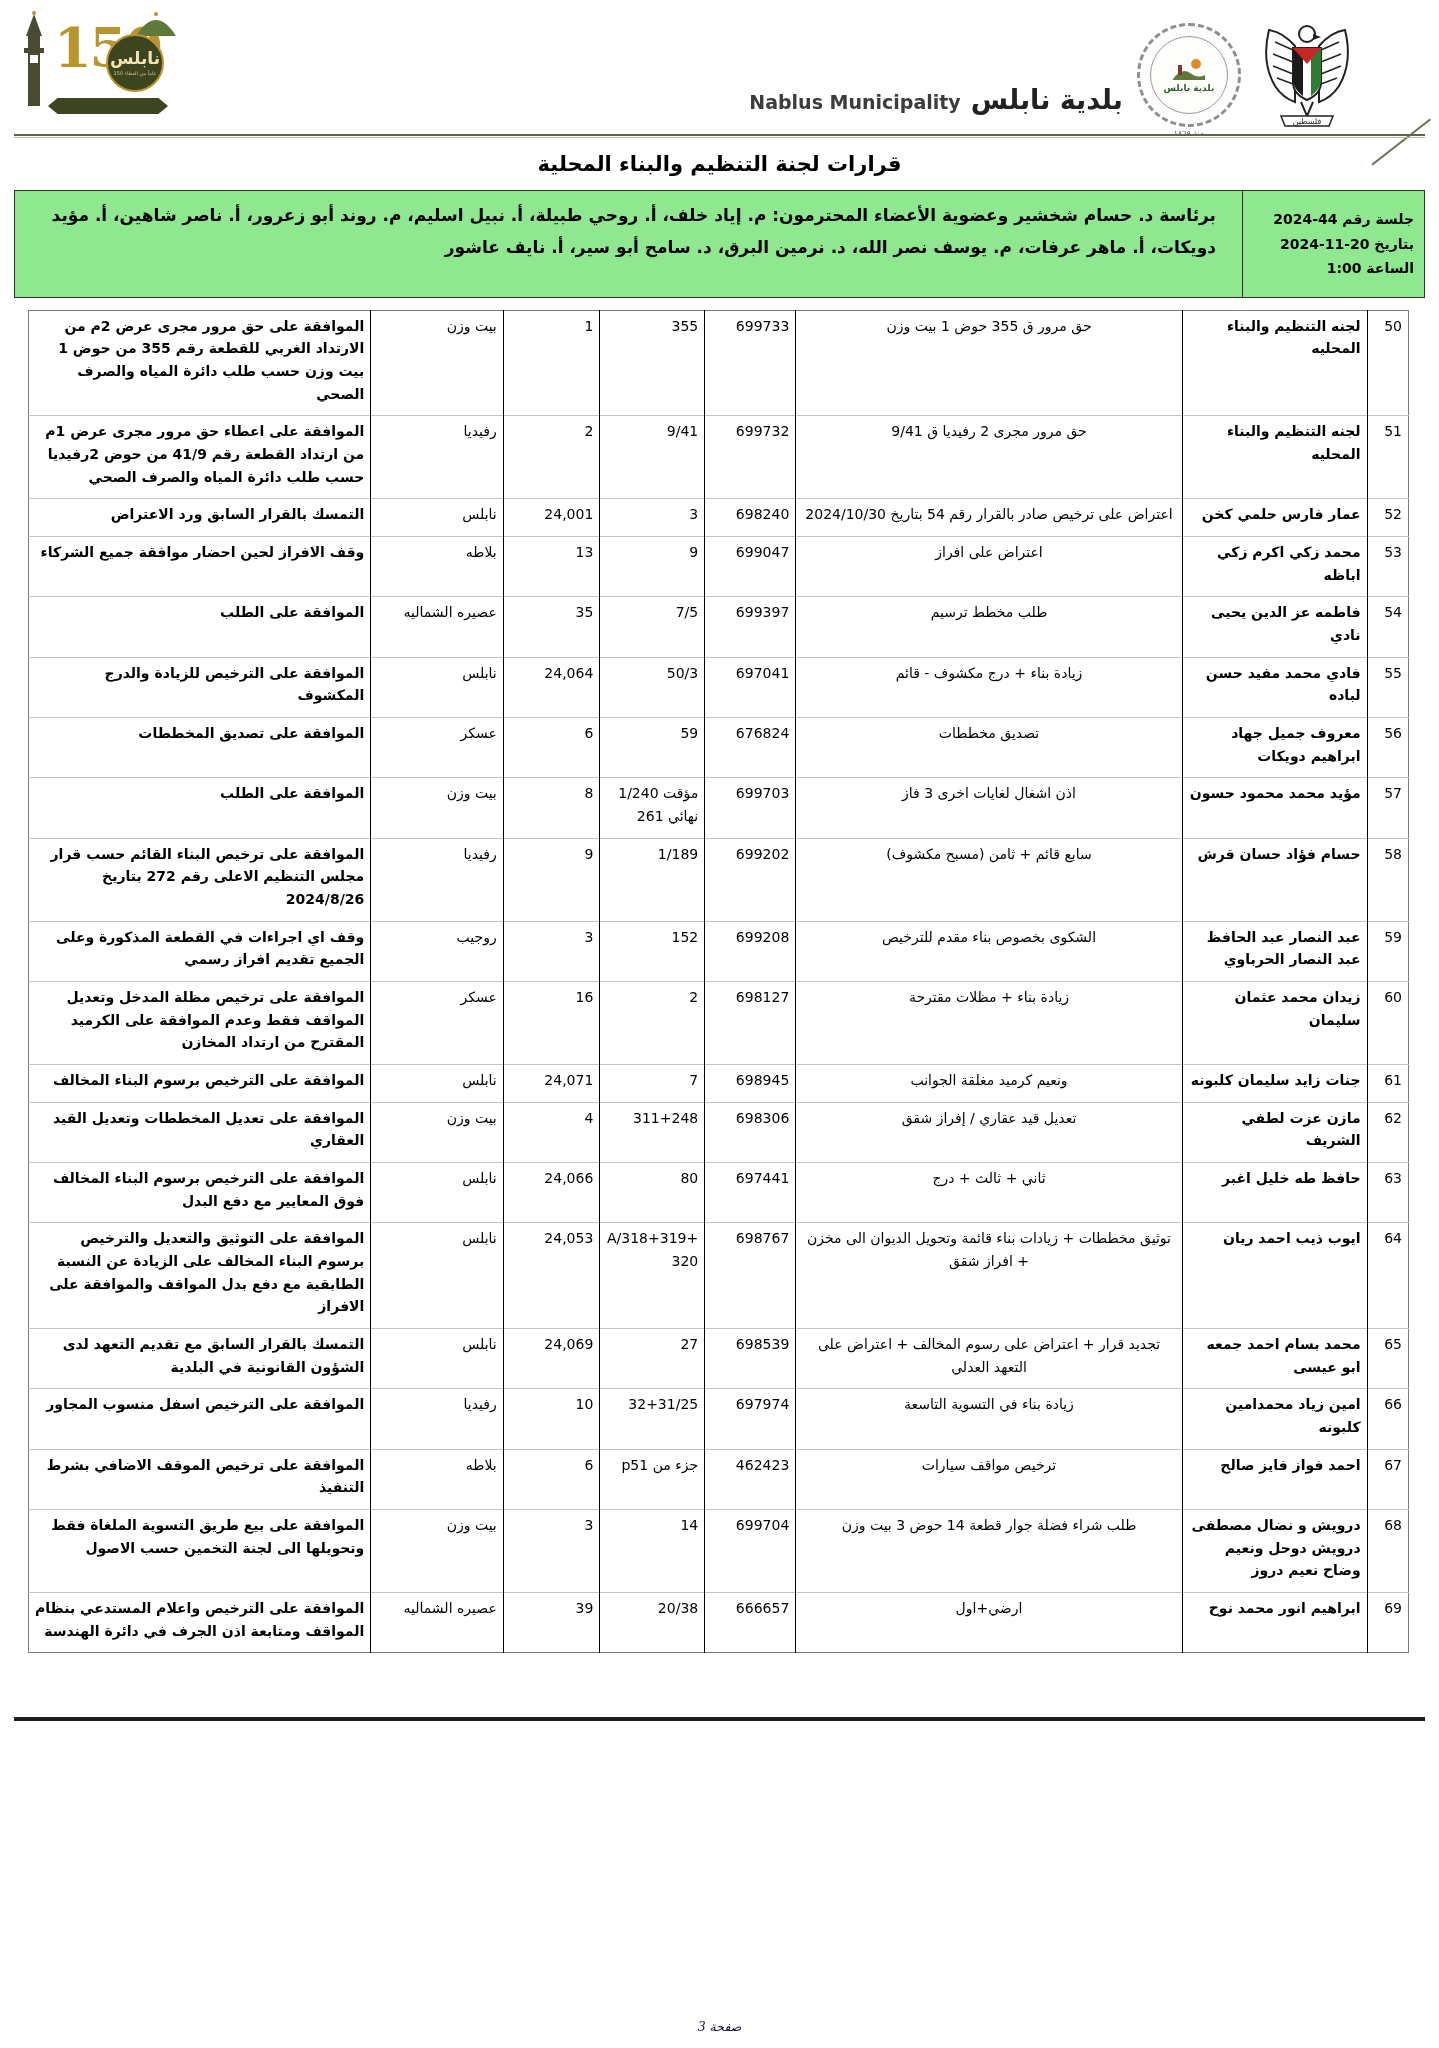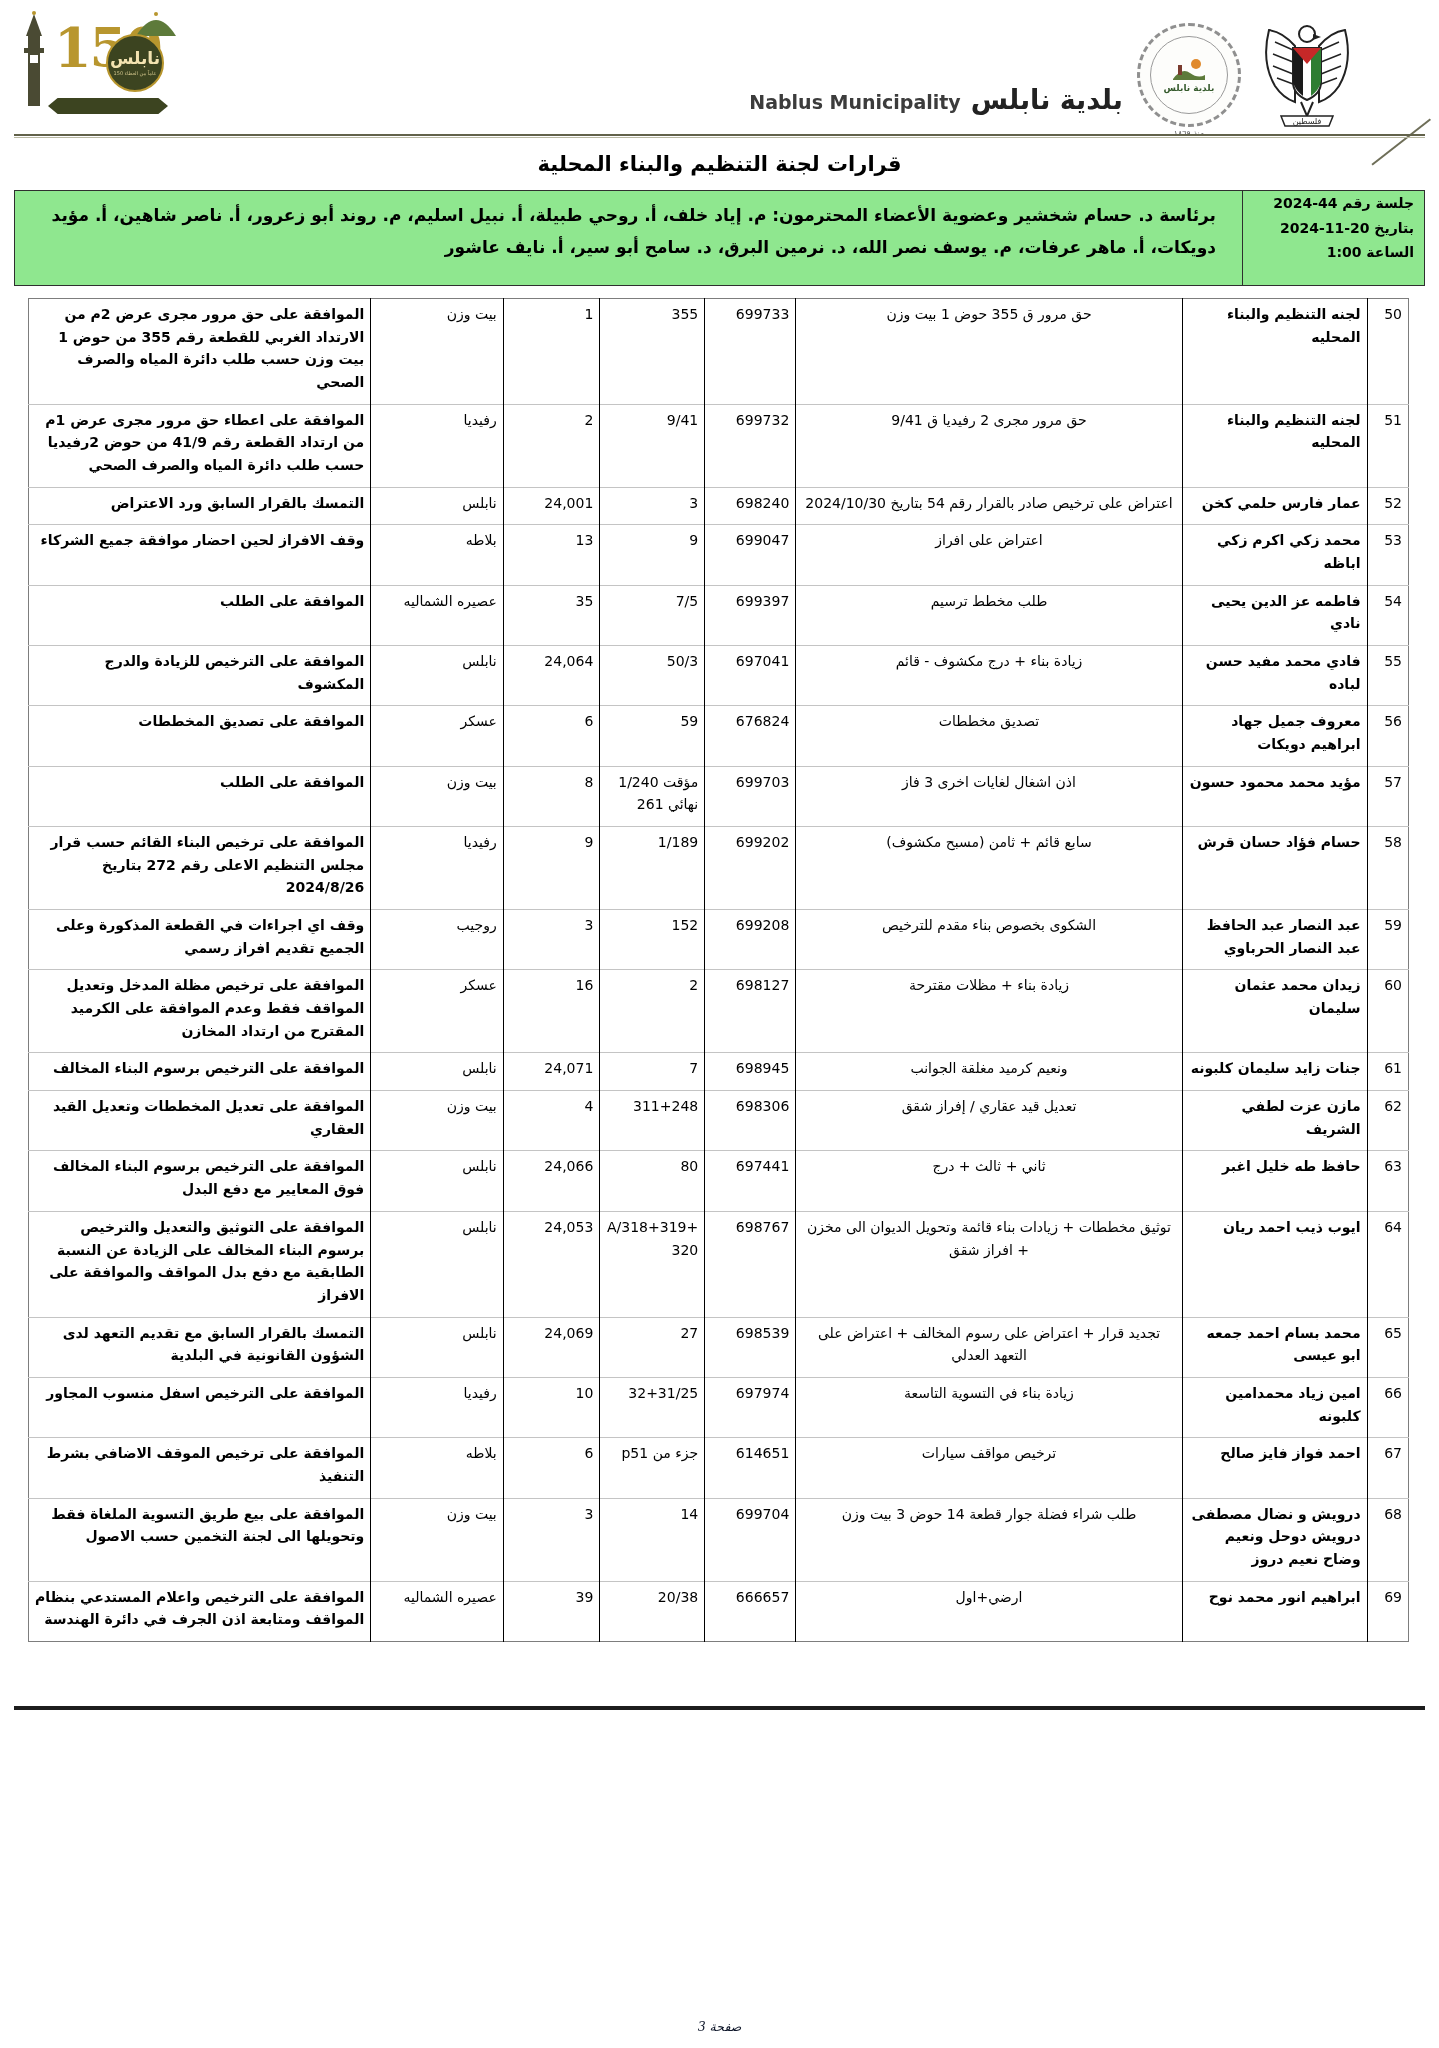--- a/index.html
+++ b/index.html
@@ -30,21 +30,21 @@
   .seal-inner { width:78px; height:78px; border-radius:50%; border:1px solid #9a9a9a; display:flex; flex-direction:column; align-items:center; justify-content:center; gap:2px; }
   .seal-title { font-size:9px; font-weight:bold; color:#355a2c; }
   .seal-caption { position:absolute; bottom:-14px; left:50%; transform:translateX(-50%); font-size:8px; color:#555; white-space:nowrap; }
   .emblem { width:104px; height:110px; position:relative; }
   .header-rule { position:absolute; bottom:0; left:14px; right:14px; border-top:2px solid #62624a; border-bottom:1px solid #b9b9a4; height:4px; }
   .header-rule-diag { position:absolute; bottom:18px; right:8px; width:74px; border-top:2px solid #6e6e58; transform:rotate(-38deg); transform-origin:right bottom; }
   
   .doc-title { text-align:center; font-size:21px; font-weight:bold; padding:14px 0 10px; }
   
   .session-bar { margin:4px 14px 12px; background:#8fe78f; border:1px solid #2f2f2f; display:flex; min-height:96px; }
-  .session-cell { width:182px; border-left:1px solid #2f2f2f; padding:0 10px; font-weight:bold; font-size:14px; line-height:1.75; }
+  .session-cell { width:182px; border-left:1px solid #2f2f2f; padding:16px 10px; font-weight:bold; font-size:14px; line-height:1.75; }
   .attendees-cell { flex:1; padding:8px 26px; font-weight:bold; font-size:17px; line-height:1.9; }
   
   .decisions { width:1381px; margin:2px 30px 0 28px; border-collapse:collapse; table-layout:fixed;
     border:1px solid #7d7d7d; font-size:14px; }
   .decisions td { vertical-align:top; padding:4px 6px 10px; line-height:1.62; word-wrap:break-word; }
   .decisions td + td { border-right:1px solid #000; }
   .decisions tr + tr td { border-top:1px solid #c4c4c4; }
   .c-no { width:3%; }
   .c-name { width:13.4%; font-weight:bold; }
   .c-subject { width:28%; text-align:center; }
@@ -329,21 +329,21 @@
       <td class="c-parcel">32+31/25</td>
       <td class="c-block">10</td>
       <td class="c-location">رفيديا</td>
       <td class="c-decision">الموافقة على الترخيص اسفل منسوب المجاور</td>
     </tr>
 
     <tr>
       <td class="c-no">67</td>
       <td class="c-name">احمد فواز فايز صالح</td>
       <td class="c-subject">ترخيص مواقف سيارات</td>
-      <td class="c-file">614651</td>
+      <td class="c-file">462423</td>
       <td class="c-parcel">جزء من p51</td>
       <td class="c-block">6</td>
       <td class="c-location">بلاطه</td>
       <td class="c-decision">الموافقة على ترخيص الموقف الاضافي بشرط التنفيذ</td>
     </tr>
 
     <tr>
       <td class="c-no">68</td>
       <td class="c-name">درويش و نضال مصطفى درويش دوحل ونعيم وضاح نعيم دروز</td>
       <td class="c-subject">طلب شراء فضلة جوار قطعة 14 حوض 3 بيت وزن</td>

